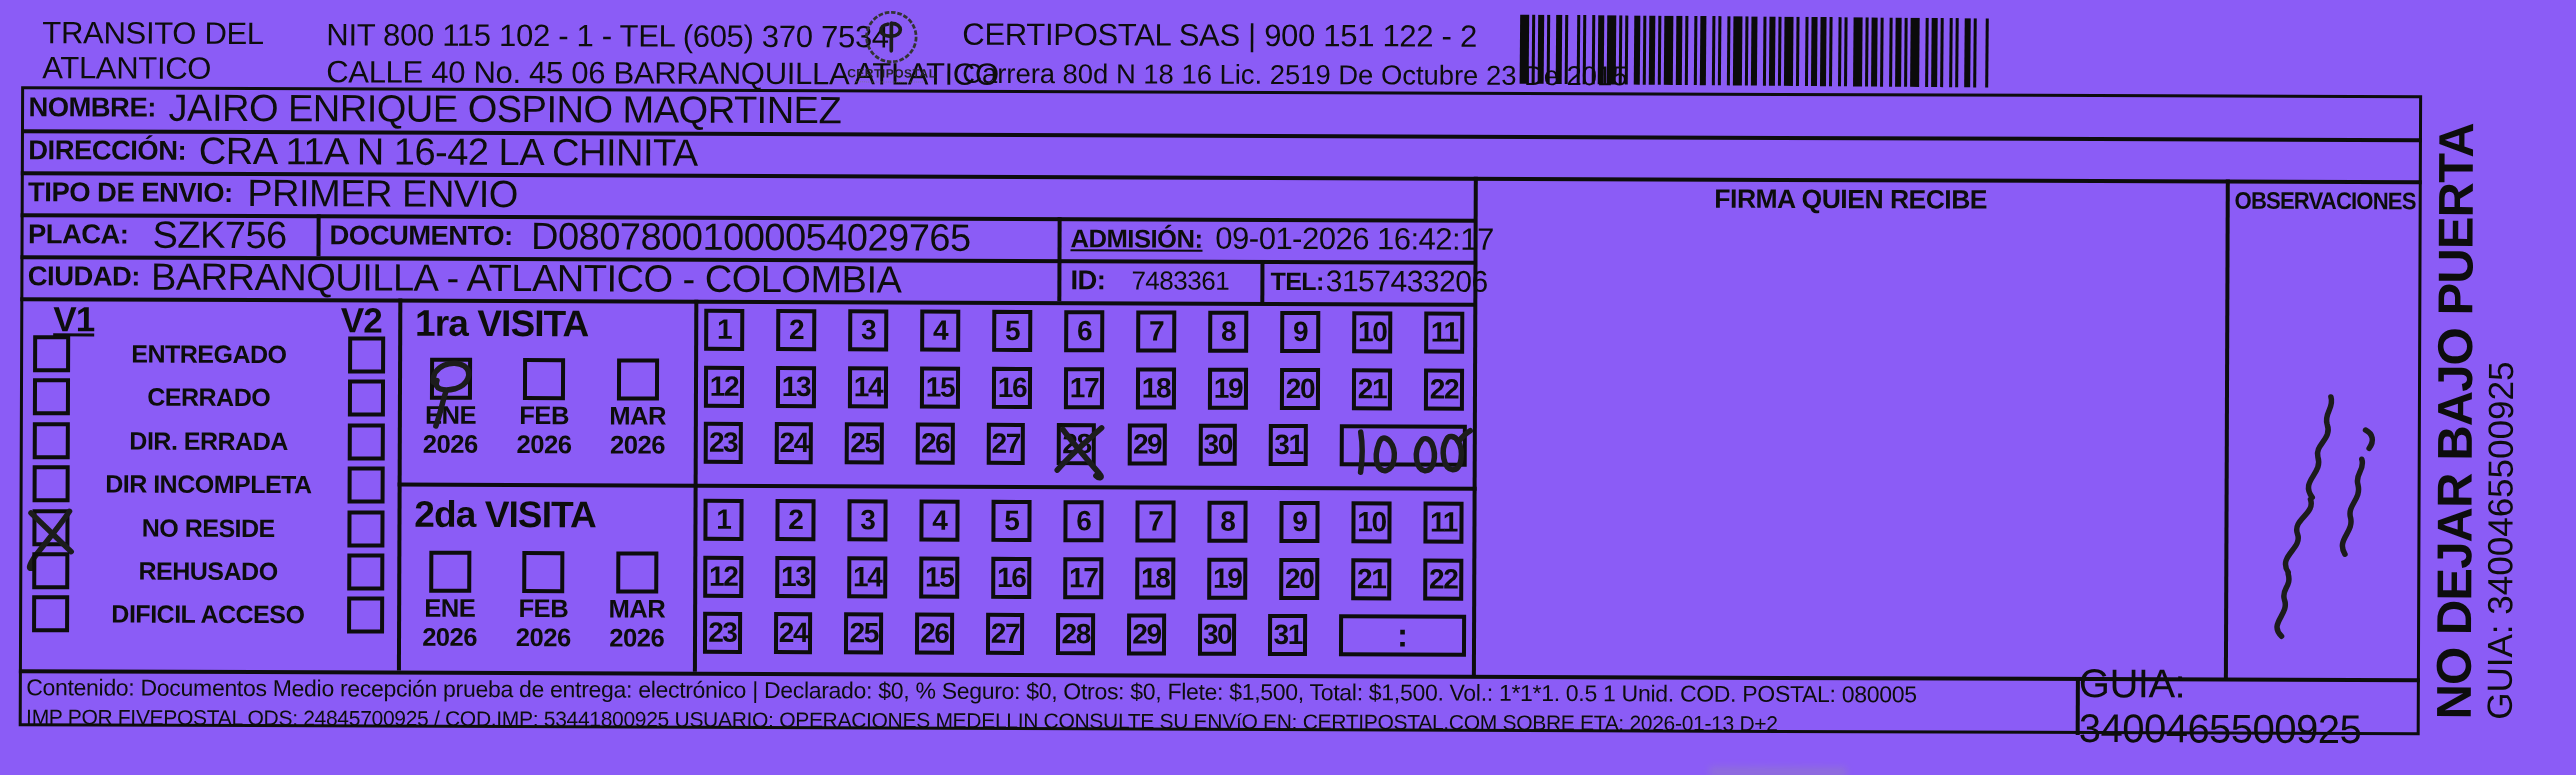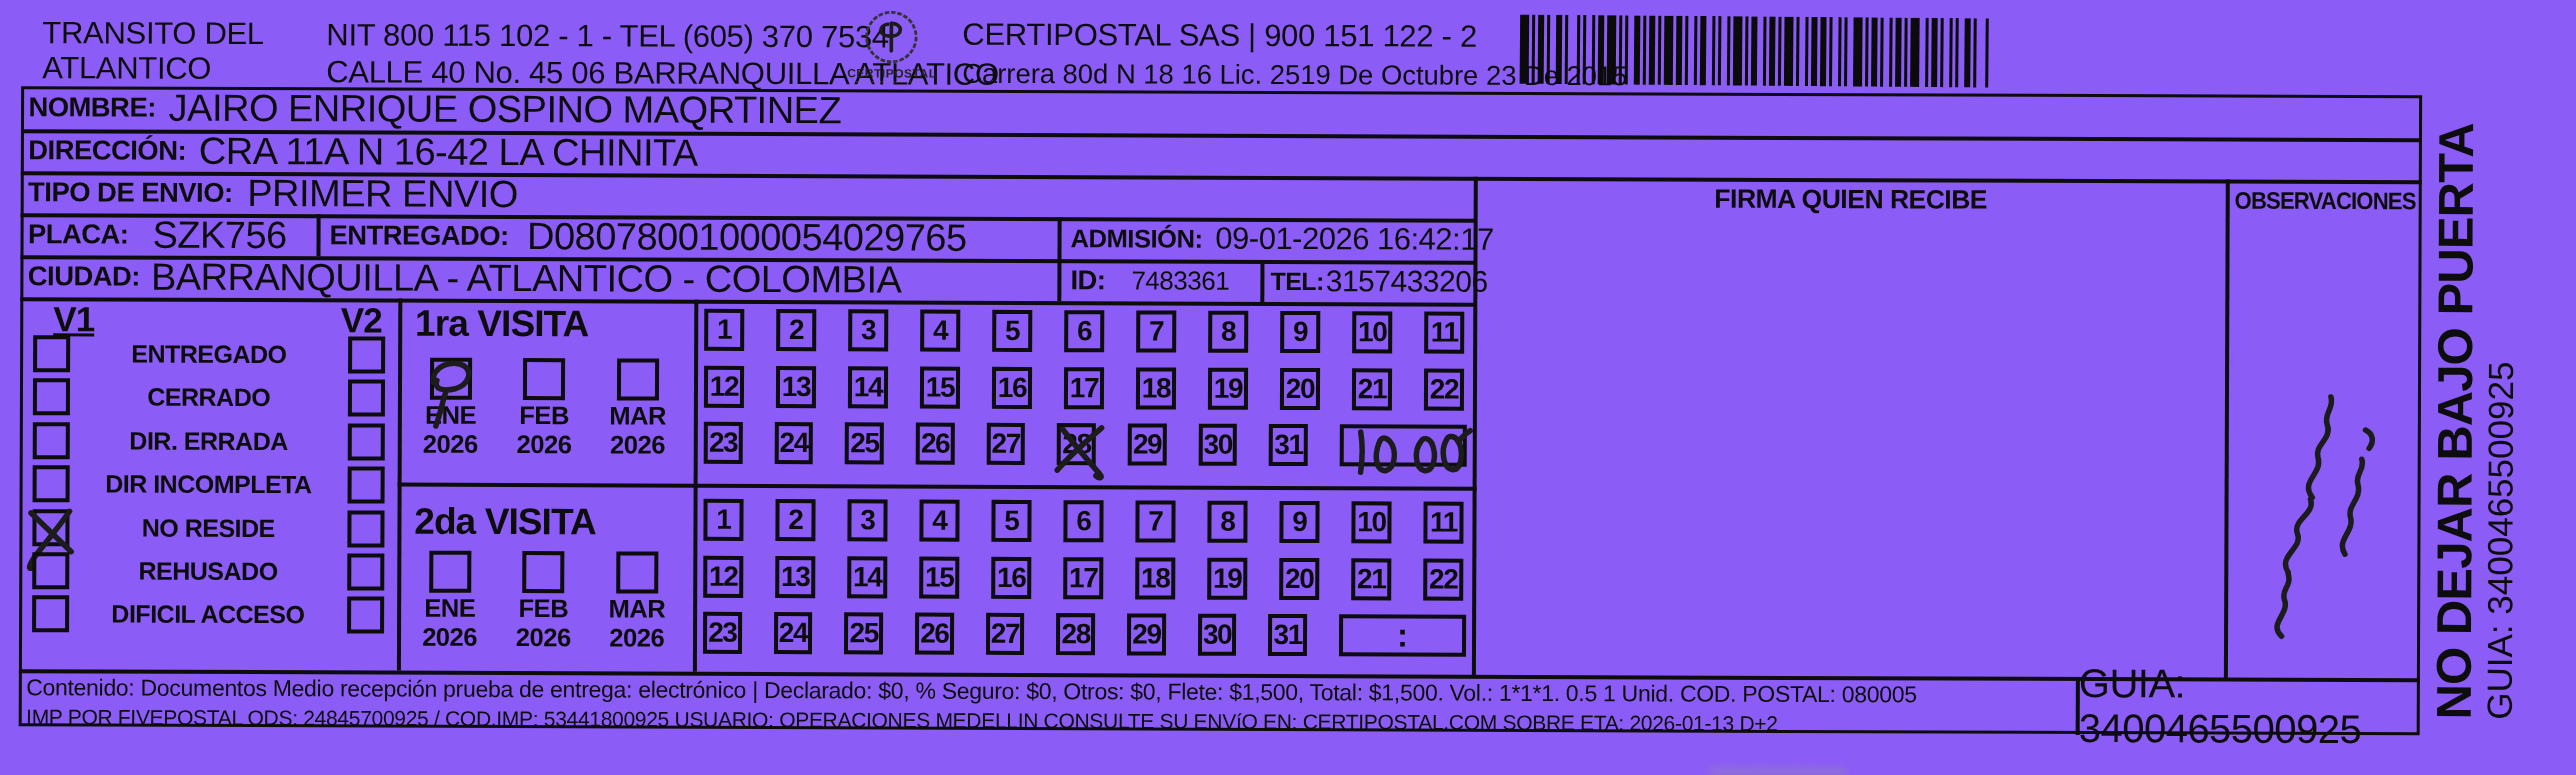--- a/index.html
+++ b/index.html
@@ -167,25 +167,25 @@
   </div>
   <div class="frow" style="left:27.4px;top:176px;height:42px;gap:14.6px;">
     <span class="label">TIPO DE ENVIO:</span>
     <span class="value">PRIMER ENVIO</span>
   </div>
   <div class="frow" style="left:27.4px;top:218px;height:42px;gap:24px;">
     <span class="label">PLACA:</span>
     <span class="value">SZK756</span>
   </div>
   <div class="frow" style="left:329px;top:218px;height:42px;gap:18.3px;">
-    <span class="label">ENTREGADO:</span>
+    <span class="label">DOCUMENTO:</span>
     <span class="value">D08078001000054029765</span>
   </div>
   <div class="frow" style="left:1070px;top:218px;height:42px;gap:12.8px;">
-    <span class="label" style="font-size:25.6px;">ADMISIÓN:</span>
+    <span class="label" style="font-size:25.6px;text-decoration:underline;">ADMISIÓN:</span>
     <span class="value sm">09-01-2026 16:42:17</span>
   </div>
   <div class="frow" style="left:27.4px;top:260px;height:42px;gap:11px;">
     <span class="label">CIUDAD:</span>
     <span class="value">BARRANQUILLA - ATLANTICO - COLOMBIA</span>
   </div>
   <div class="frow" style="left:1070px;top:260px;height:42px;gap:26px;">
     <span class="label">ID:</span>
     <span class="value" style="font-size:26px;">7483361</span>
   </div>
@@ -276,21 +276,21 @@
             <div class="mlabel">2026</div>
           </div>
           <div class="month">
             <div class="cbox mbox"></div>
             <div class="mlabel">MAR</div>
             <div class="mlabel">2026</div>
           </div>
         </div>
   </div>
   <div class="abs" style="left:402px;top:489px;width:293px;height:185px;">
-    <span class="visit-title" style="left:12.8px;top:15px;text-align:right;">2da VISITA</span>
+    <span class="visit-title" style="left:12.8px;top:8px;text-align:right;">2da VISITA</span>
     <div class="months-row" style="left:9.1px;top:65px;" id="months-second">
           <div class="month">
             <div class="cbox mbox"></div>
             <div class="mlabel">ENE</div>
             <div class="mlabel">2026</div>
           </div>
           <div class="month">
             <div class="cbox mbox"></div>
             <div class="mlabel">FEB</div>
             <div class="mlabel">2026</div>

